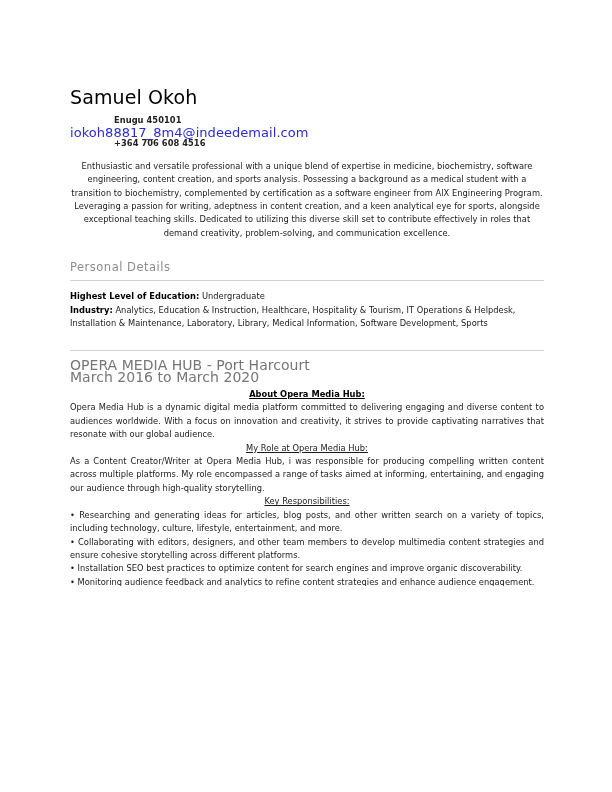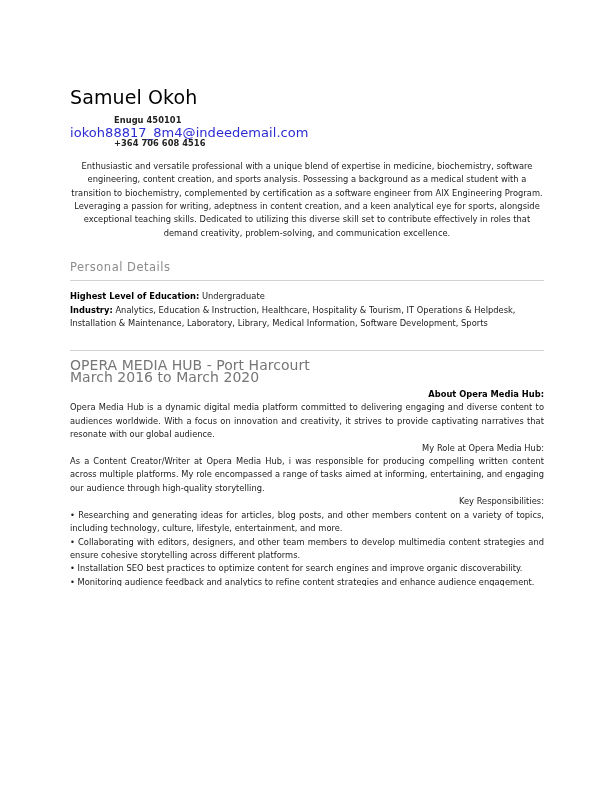--- a/index.html
+++ b/index.html
@@ -124,21 +124,22 @@
   }
   .desc-heading {
     font-weight: bold;
     color: #000000;
   }
   .desc-para {
     text-align: justify;
     text-justify: inter-word;
   }
   .desc-plain {
-    text-align: right;
+    text-align: center;
+    text-decoration: underline;
   }
   .bullet-line {
     text-align: justify;
     text-justify: inter-word;
   }
 </style>
 </head>
 <body>
 
 <div class="page">
@@ -174,21 +175,21 @@
           <div class="job-company">OPERA MEDIA HUB - Port Harcourt</div>
           <div class="job-dates">March 2016 to March 2020</div>
 
           <div class="job-desc">
             <div class="desc-plain desc-heading">About Opera Media Hub:</div>
             <div class="desc-para">Opera Media Hub is a dynamic digital media platform committed to delivering engaging and diverse content to audiences worldwide. With a focus on innovation and creativity, it strives to provide captivating narratives that resonate with our global audience.</div>
             <div class="desc-plain">My Role at Opera Media Hub:</div>
             <div class="desc-para">As a Content Creator/Writer at Opera Media Hub, i was responsible for producing compelling written content across multiple platforms. My role encompassed a range of tasks aimed at informing, entertaining, and engaging our audience through high-quality storytelling.</div>
             <div class="desc-plain">Key Responsibilities:</div>
             <div>
-              <div class="bullet-line">• Researching and generating ideas for articles, blog posts, and other members content on a variety of topics, including technology, culture, lifestyle, entertainment, and more.</div>
+              <div class="bullet-line">• Researching and generating ideas for articles, blog posts, and other written search on a variety of topics, including technology, culture, lifestyle, entertainment, and more.</div>
               <div class="bullet-line">• Collaborating with editors, designers, and other team members to develop multimedia content strategies and ensure cohesive storytelling across different platforms.</div>
               <div class="bullet-line">• Installation SEO best practices to optimize content for search engines and improve organic discoverability.</div>
               <div class="bullet-line">• Monitoring audience feedback and analytics to refine content strategies and enhance audience engagement.</div>
             </div>
           </div>
         </div>
 
       </div>
     </div>
 

